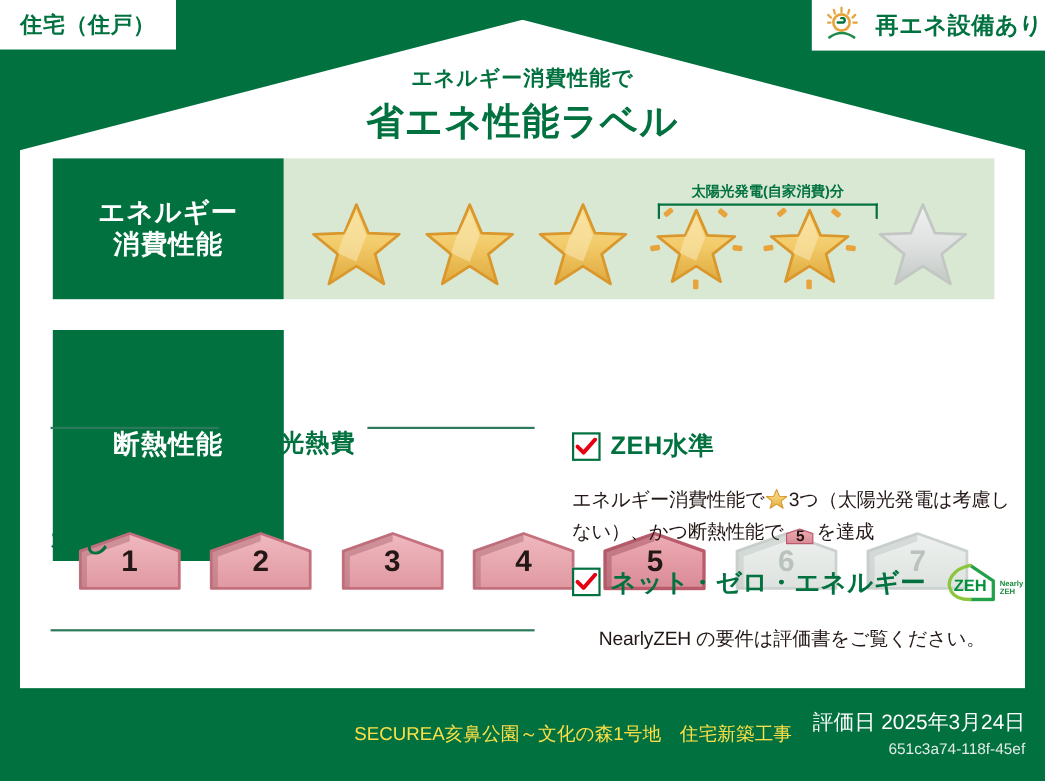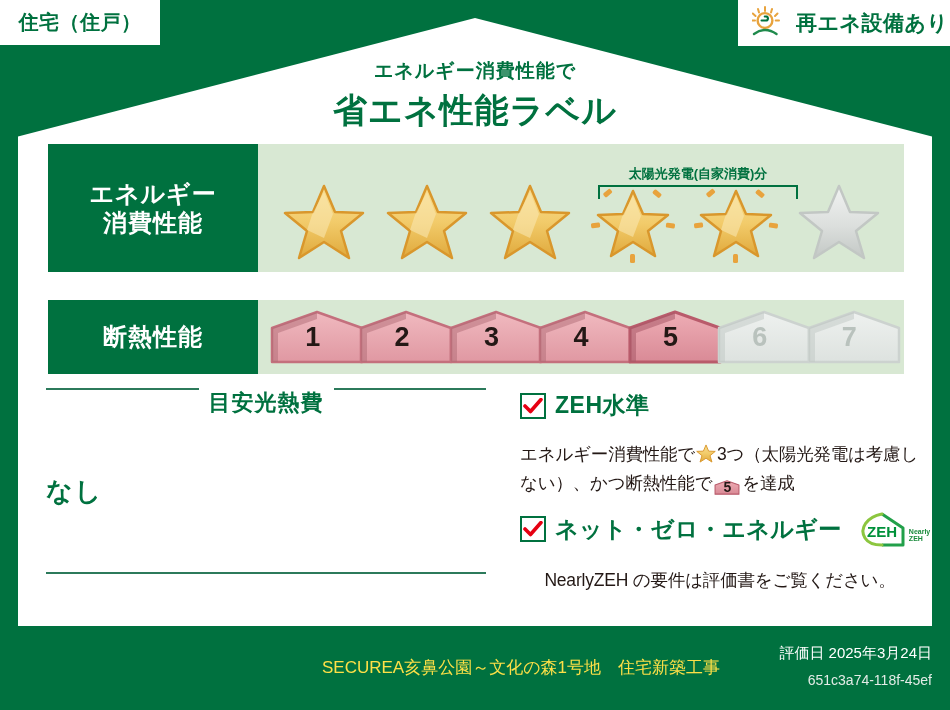--- a/index.html
+++ b/index.html
@@ -32,21 +32,21 @@
   .tag-renewable .label{font-weight:bold;font-size:21px;color:#00713f;letter-spacing:0.5px;}
 
   
   .title-block{position:absolute;left:0;right:0;top:58px;text-align:center;}
   .title-sub{font-size:19px;font-weight:bold;color:#00713f;letter-spacing:1px;}
   .title-main{font-size:34px;font-weight:bold;color:#00713f;letter-spacing:1px;margin-top:4px;}
 
   
   .perf-row{position:absolute;display:flex;height:110px;}
   #row-energy{left:48px;top:144px;width:856px;height:128px;}
-  #row-insul{left:48px;top:300px;width:856px;height:74px;}
+  #row-insul{left:48px;top:300px;width:856px;height:60px;flex-direction:column;}
 
   .perf-name{
     background:#00713f;color:#ffffff;font-weight:bold;
     display:flex;flex-direction:column;align-items:center;justify-content:center;
     width:210px;flex:0 0 210px;line-height:1.22;font-size:24px;letter-spacing:1px;
   }
   .perf-scale{flex:1;background:#d8e8d3;position:relative;}
 
   
   .solar-annot{position:absolute;left:340px;top:4px;width:200px;text-align:center;margin-top:17px;}
@@ -94,21 +94,21 @@
 
   
   .footer{position:absolute;left:0;right:0;bottom:0;height:76px;}
   .bels-box{position:absolute;left:24px;top:12px;width:288px;height:44px;background:#fff;
             display:flex;align-items:center;justify-content:center;gap:9px;}
   .bels-box .third{font-size:26px;font-weight:bold;color:#00713f;letter-spacing:1px;}
   .bels-box .bels{font-size:30px;font-weight:bold;letter-spacing:-0.5px;}
   .bels-box .bels .b{color:#00713f;}
   .bels-box .bels .els{color:#22a04a;}
   .project-name{position:absolute;left:322px;top:22px;font-size:17px;color:#fde047;white-space:nowrap;}
-  .eval-date{position:absolute;right:18px;top:10px;font-size:15px;color:#ffffff;text-align:right;white-space:nowrap;}
+  .eval-date{position:absolute;right:18px;top:10px;font-size:19px;color:#ffffff;text-align:right;white-space:nowrap;}
   .eval-id{position:absolute;right:18px;top:38px;font-size:14px;color:#e3ece7;text-align:right;white-space:nowrap;}
 </style>
 </head>
 <body>
 
 <div id="label-root">
 
   <div class="house-panel"></div>
 
   <div class="tag-house-type">

